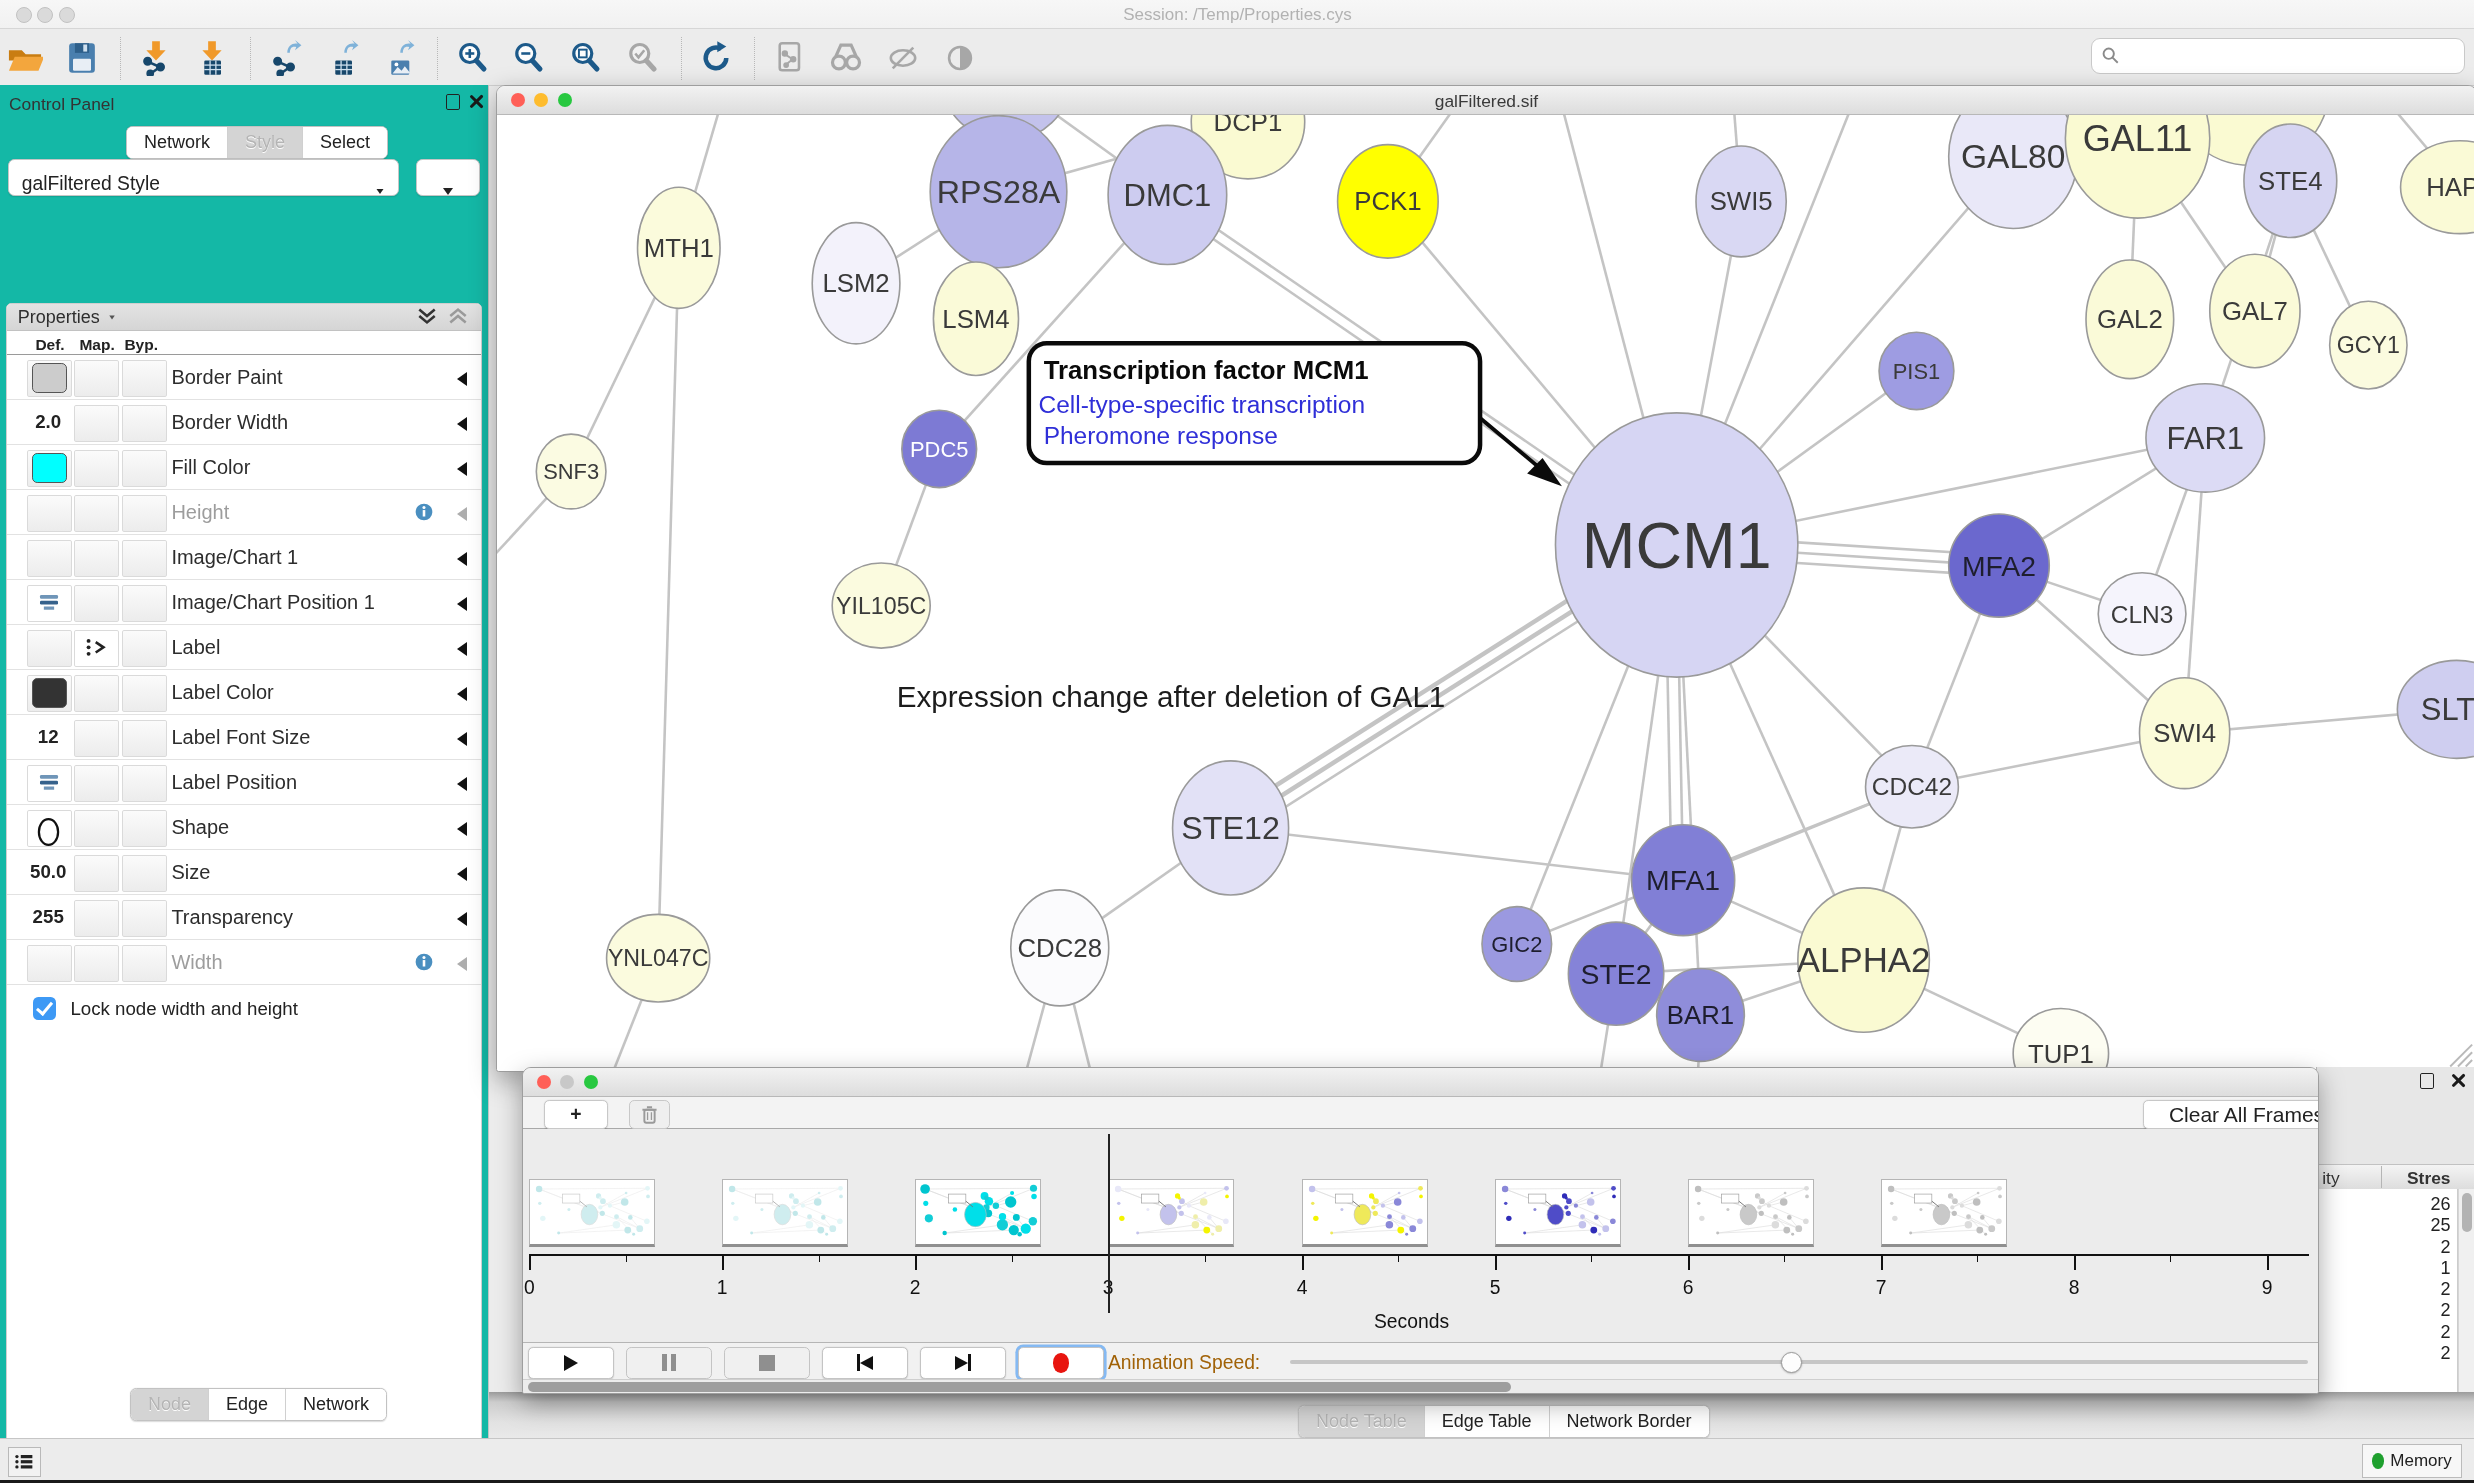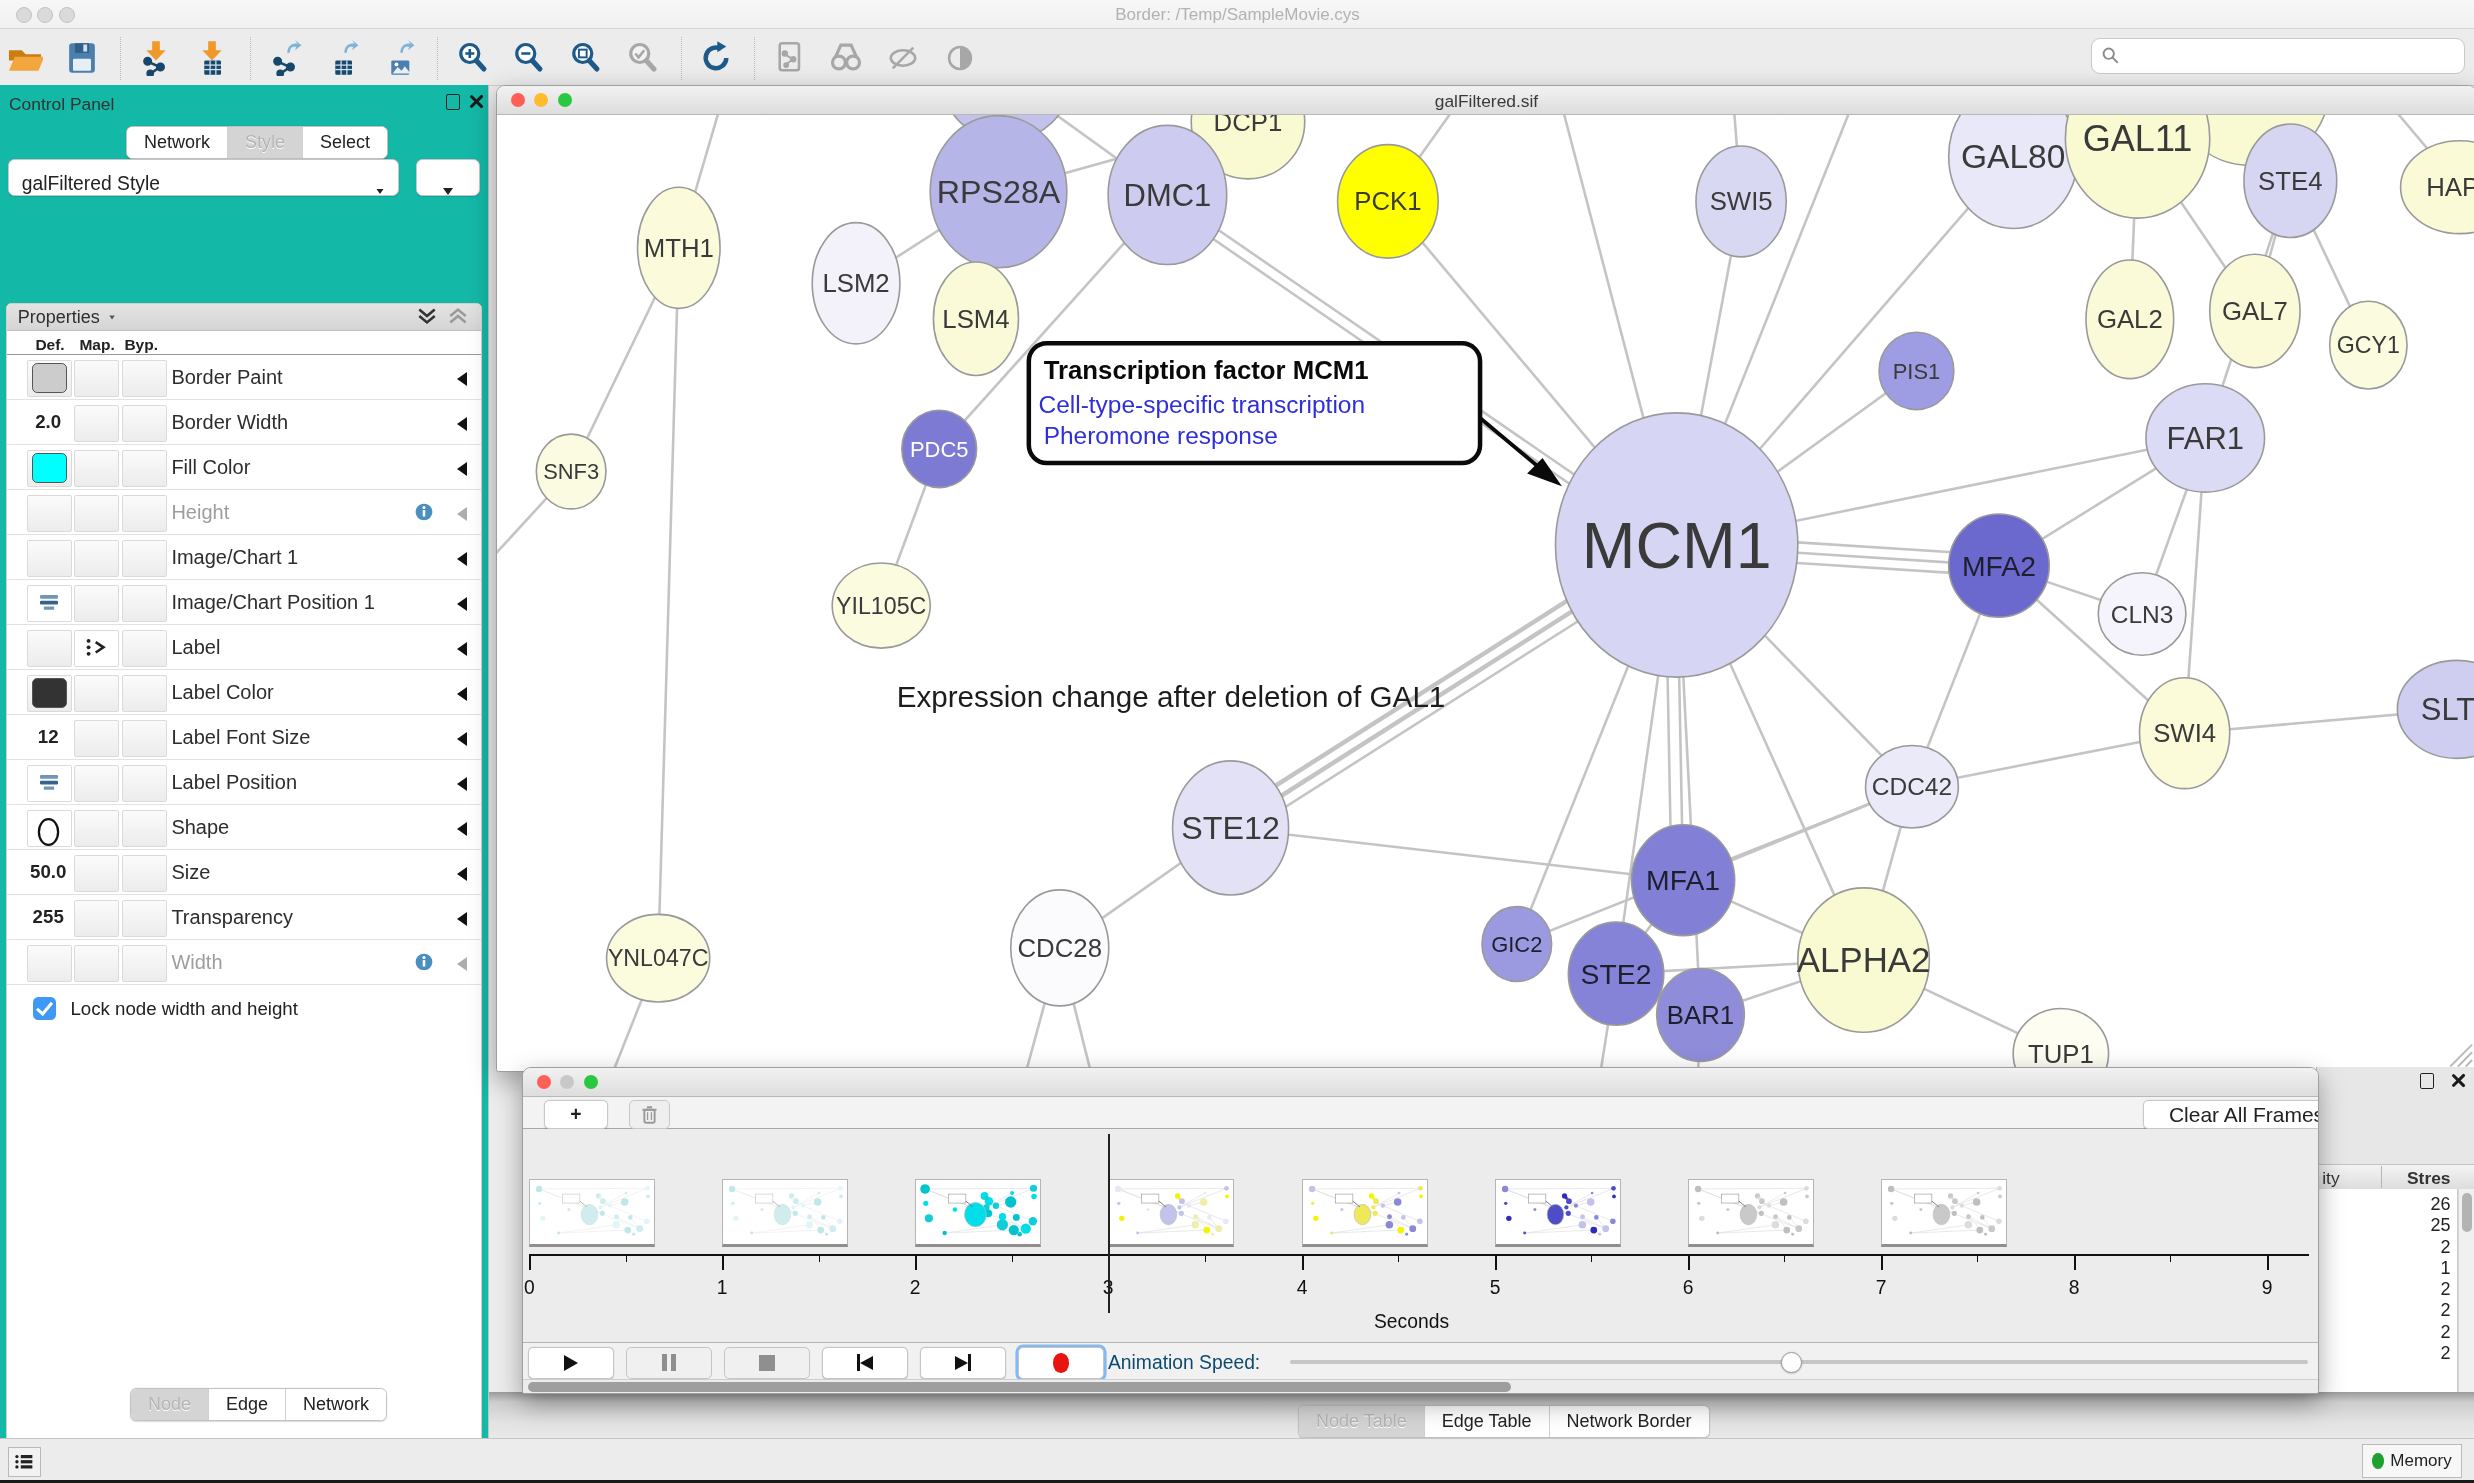--- a/index.html
+++ b/index.html
@@ -98,21 +98,21 @@
 </style>
 </head>
 <body>
 
 <div class="screen">
 
   <div class="app-titlebar">
     <span class="tl" style="left:15.5px;background:#dadada;border:0.6px solid #c2c2c2;"></span>
     <span class="tl" style="left:37px;background:#dadada;border:0.6px solid #c2c2c2;"></span>
     <span class="tl" style="left:59px;background:#dadada;border:0.6px solid #c2c2c2;"></span>
-    <div class="app-title">Border: /Temp/SampleMovie.cys</div>
+    <div class="app-title">Session: /Temp/Properties.cys</div>
   </div>
 
   <div class="toolbar" id="toolbar">
     <div class="searchbox">
       <svg width="19.3" height="19.3" viewBox="0 0 30 30">
         <circle cx="12" cy="12" r="8" fill="none" stroke="#8a8a8a" stroke-width="3"></circle>
         <line x1="18" y1="18" x2="26" y2="26" stroke="#8a8a8a" stroke-width="3"></line>
       </svg>
       <input placeholder="" style="">
     </div>
@@ -1094,21 +1094,21 @@
             <circle cx="108.97654156618592" cy="27.938109884009748" r="2.3881216796059728" fill="#dcdcdc"></circle>
             <circle cx="112.06608491021491" cy="52.10561563638301" r="4.046171427725894" fill="#bfbfbf"></circle>
             <circle cx="59.92043306861093" cy="45.960001009497795" r="2.358413934874541" fill="#c9c9c9"></circle>
             <ellipse cx="92" cy="54" rx="13" ry="16" fill="#c9c9c9" stroke="#bbb" stroke-width="1"></ellipse>
             <rect x="50" y="22" width="27" height="14" fill="#fff" stroke="#999" stroke-width="1"></rect>
             <line x1="77" y1="33" x2="88" y2="42" stroke="#777" stroke-width="1.5"></line>
           </svg></div>
         <div class="playhead" style="left: 585px; top: 5.2px; height: 179px;"></div>
       </div>
     <div class="controls" id="cy-controls">
-      <span class="abs" style="left:585px;top:9px;font-size:19.3px;color:#0c4a6e;">Animation Speed:</span>
+      <span class="abs" style="left:585px;top:9px;font-size:19.3px;color:#a16207;">Animation Speed:</span>
       <div class="abs" style="left:767px;top:17px;width:1018px;height:3.9px;background:#c6c6c6;border-radius:1.9px;">
         <span class="abs" style="left:491px;top:-8.4px;width:19.3px;height:19.3px;background:#fdfdfd;border:0.6px solid #9c9c9c;border-radius:50%;box-shadow:0 0.6px 1.9px rgba(0,0,0,.3);"></span>
       </div>
     <div class="ctl" style="left: 5.2px; width: 84px;">
           <span style="display:inline-flex;align-items:center;">
             <span class="i-play"></span>
           </span>
         </div>
         <div class="ctl gray" style="left: 103px; width: 84px;">
           <span style="display:inline-flex;align-items:center;">

